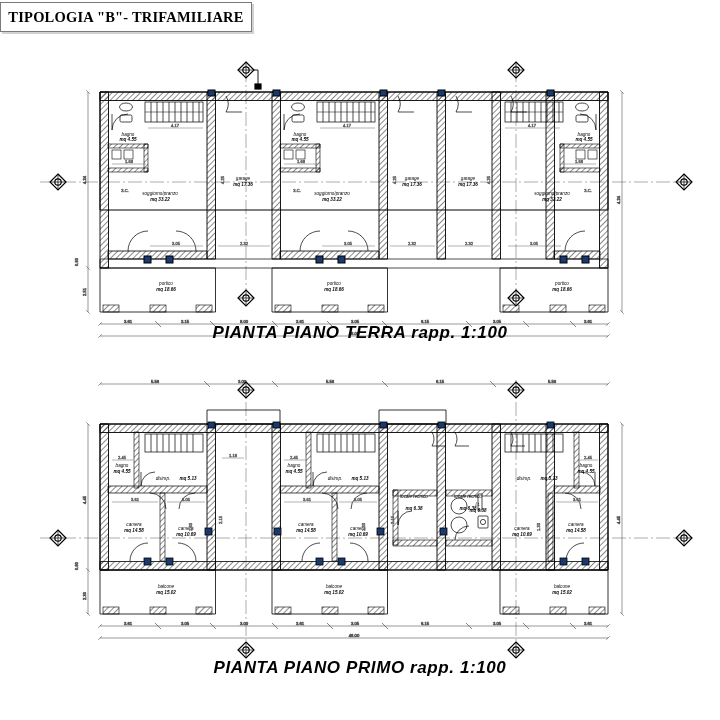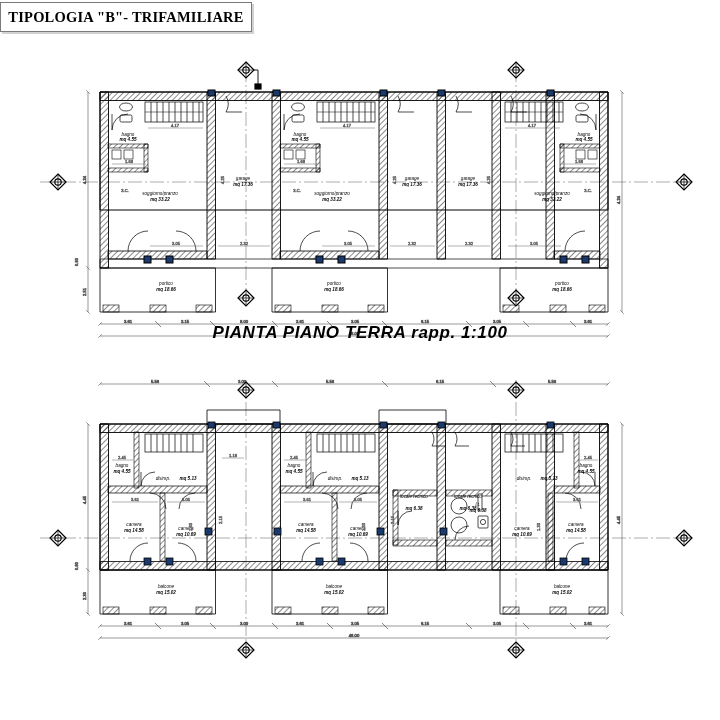--- a/index.html
+++ b/index.html
@@ -716,13 +716,14 @@
       </g>
       <g>
         <path d="M516 272 L524 280 L516 288 L508 280 Z"></path>
         <circle cx="516" cy="280" r="3.2" fill="#fff"></circle>
         <line x1="516" y1="272" x2="516" y2="288" stroke-width=".7"></line>
         <line x1="508" y1="280" x2="524" y2="280" stroke-width=".7"></line>
       </g>
     </g>
   </svg>
   </div>
+  <div class="cap" id="cap-first">PIANTA PIANO PRIMO rapp. 1:100</div>
 </div>
 
 </body></html>

